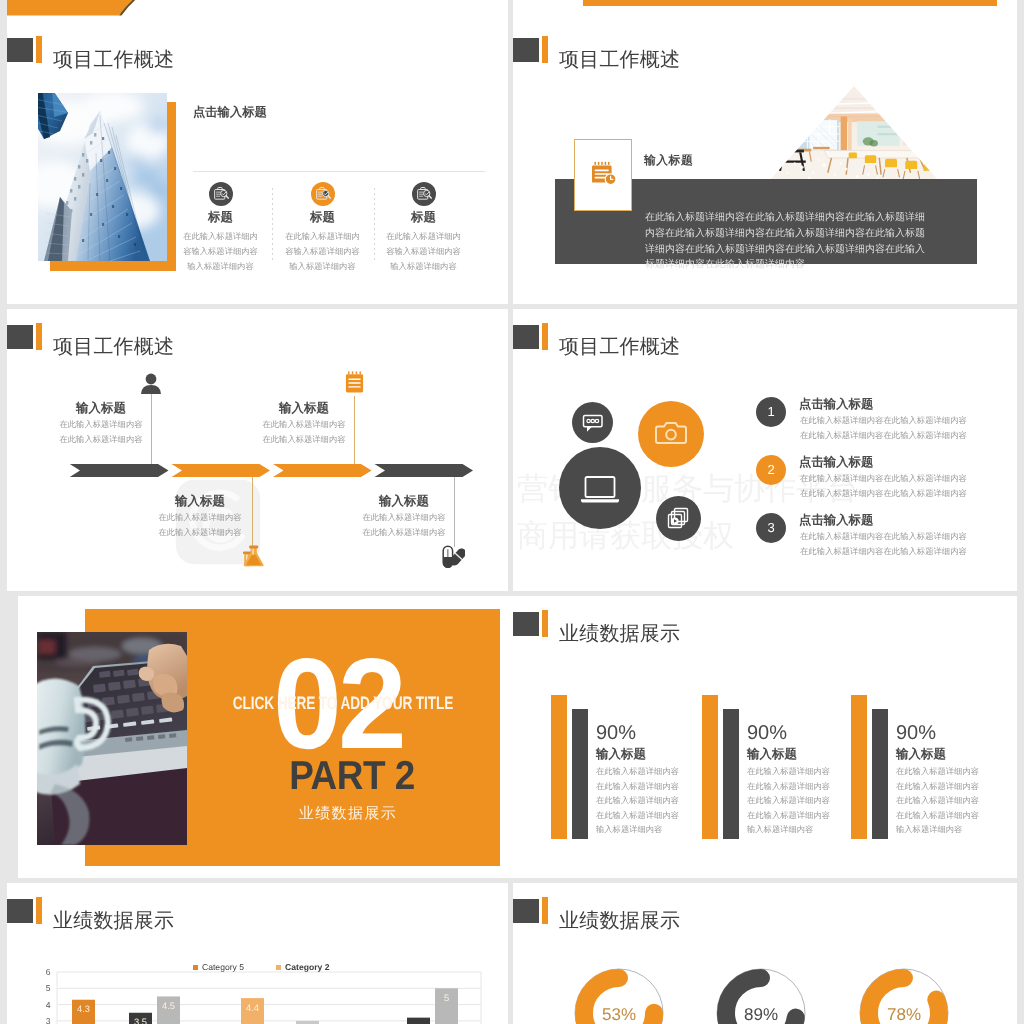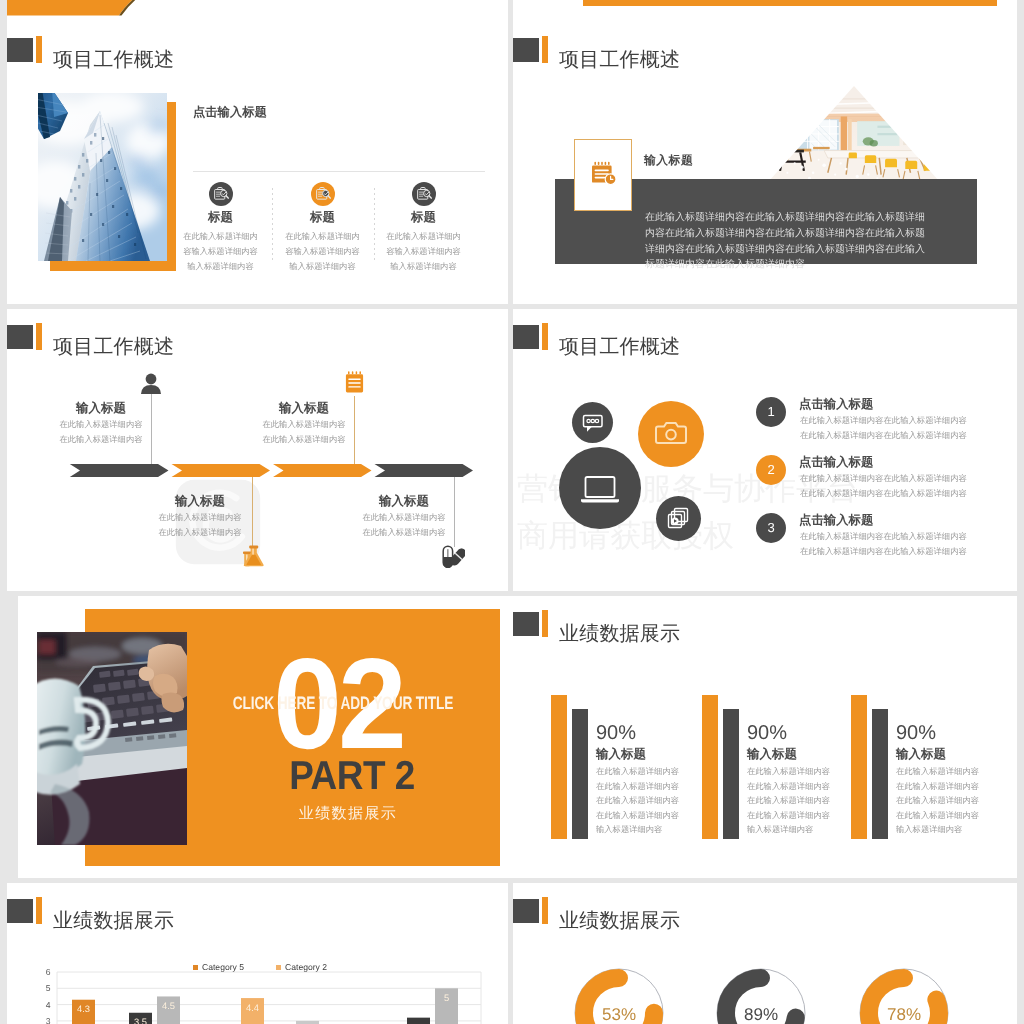--- a/index.html
+++ b/index.html
@@ -728,21 +728,21 @@
           <rect x="289" y="137.9" width="23" height="52.099999999999994" fill="#c9c9c9"></rect>
           <rect x="400" y="134.64" width="23" height="55.360000000000014" fill="#3a3a3a"></rect>
           <rect x="428" y="105.3" width="23" height="84.7" fill="#b8b8b8"></rect>
           <text x="439.5" y="117.8" text-anchor="middle" font-size="9.4" fill="#fdf0dd" font-family="&quot;Liberation Sans&quot;,sans-serif">5</text>
         </svg>
         <div style="position: absolute; left: 186px; top: 79px; display: flex; gap: 32px; font-size: 8.6px; color: rgb(63, 63, 63); align-items: center;">
           <div style="display: flex; align-items: center; gap: 4px;">
             <span style="width: 5px; height: 5px; background: rgb(224, 134, 38); display: inline-block;"></span>
             <span>Category 5</span>
           </div>
-          <div style="display: flex; align-items: center; gap: 4px;">
+          <div style="display: flex; align-items: center; gap: 4px; font-weight: bold;">
             <span style="width: 5px; height: 5px; background: rgb(242, 177, 105); display: inline-block;"></span>
             <span>Category 2</span>
           </div>
         </div>
       </div>
   </div>
 
   <div class="slide" id="s8">
     <div class="hdr-dark rect"></div>
     <div class="hdr-bar rect"></div>

